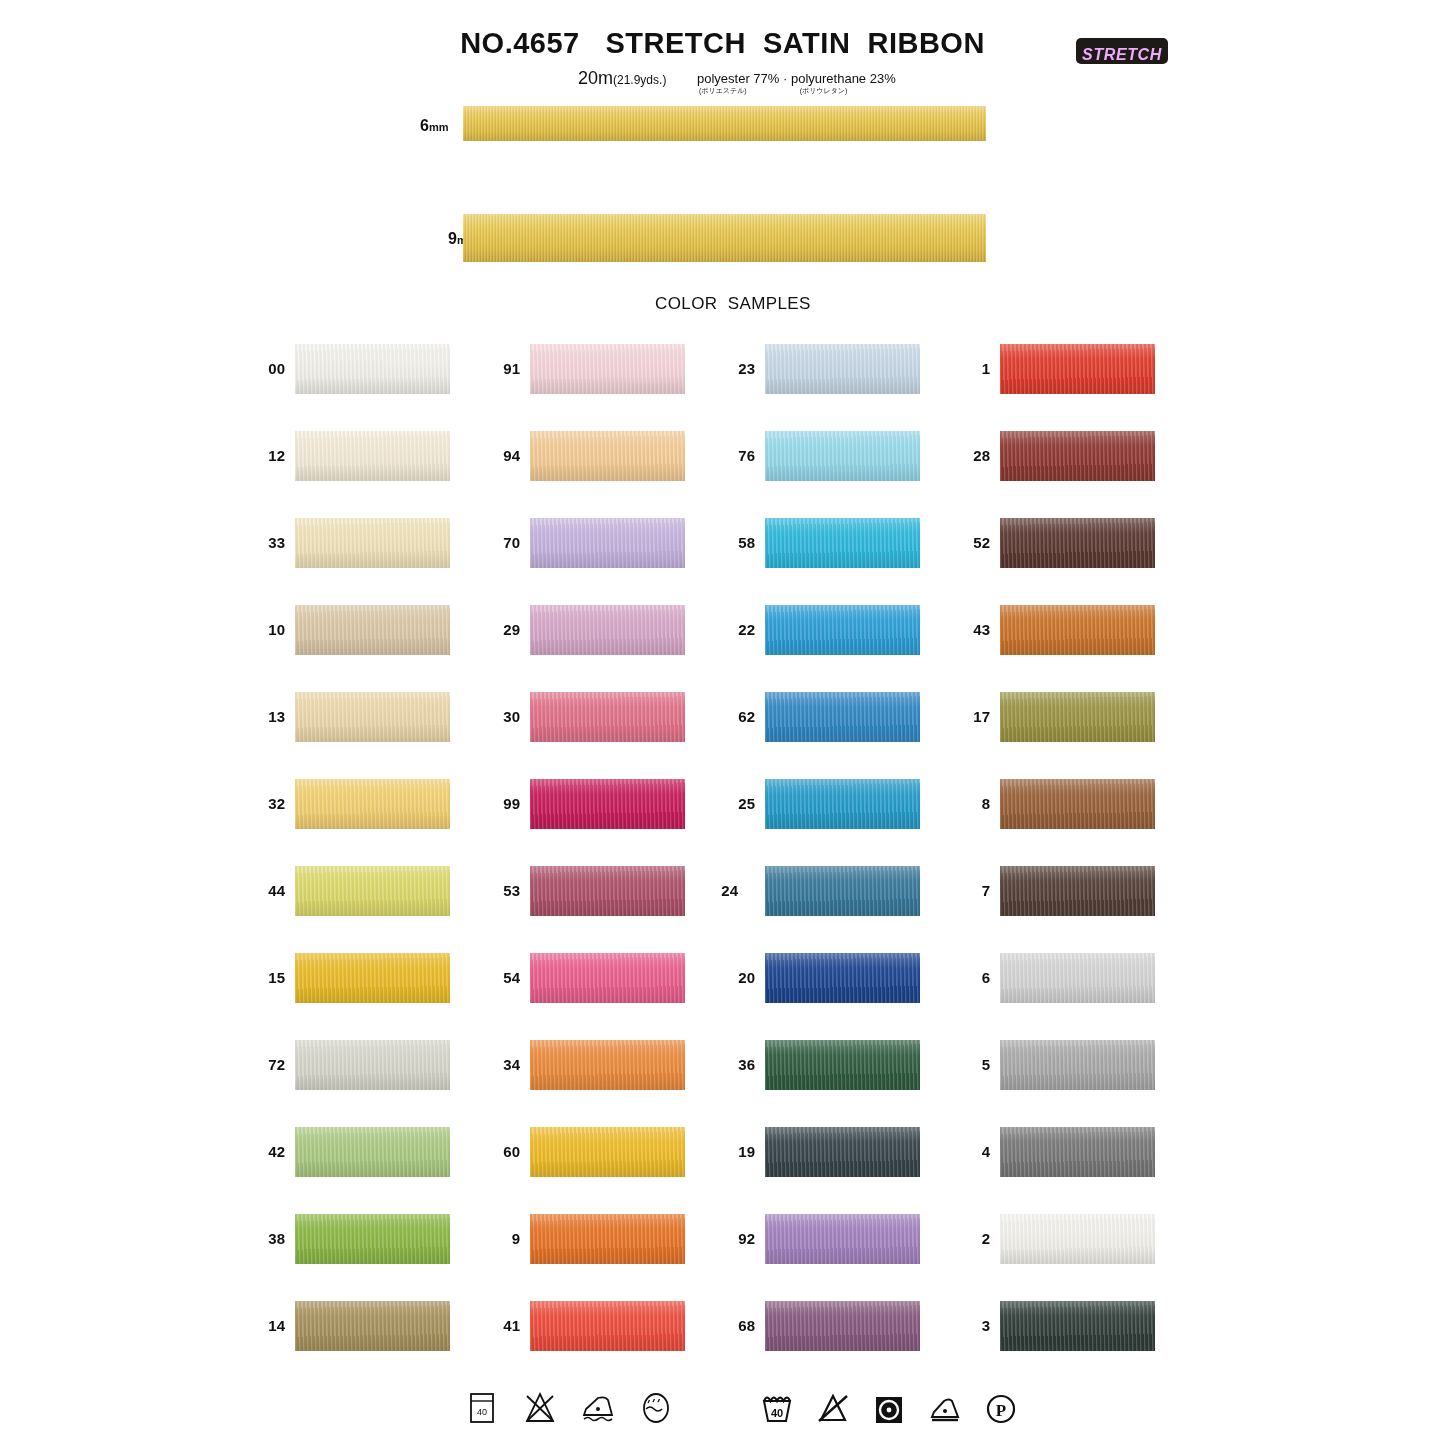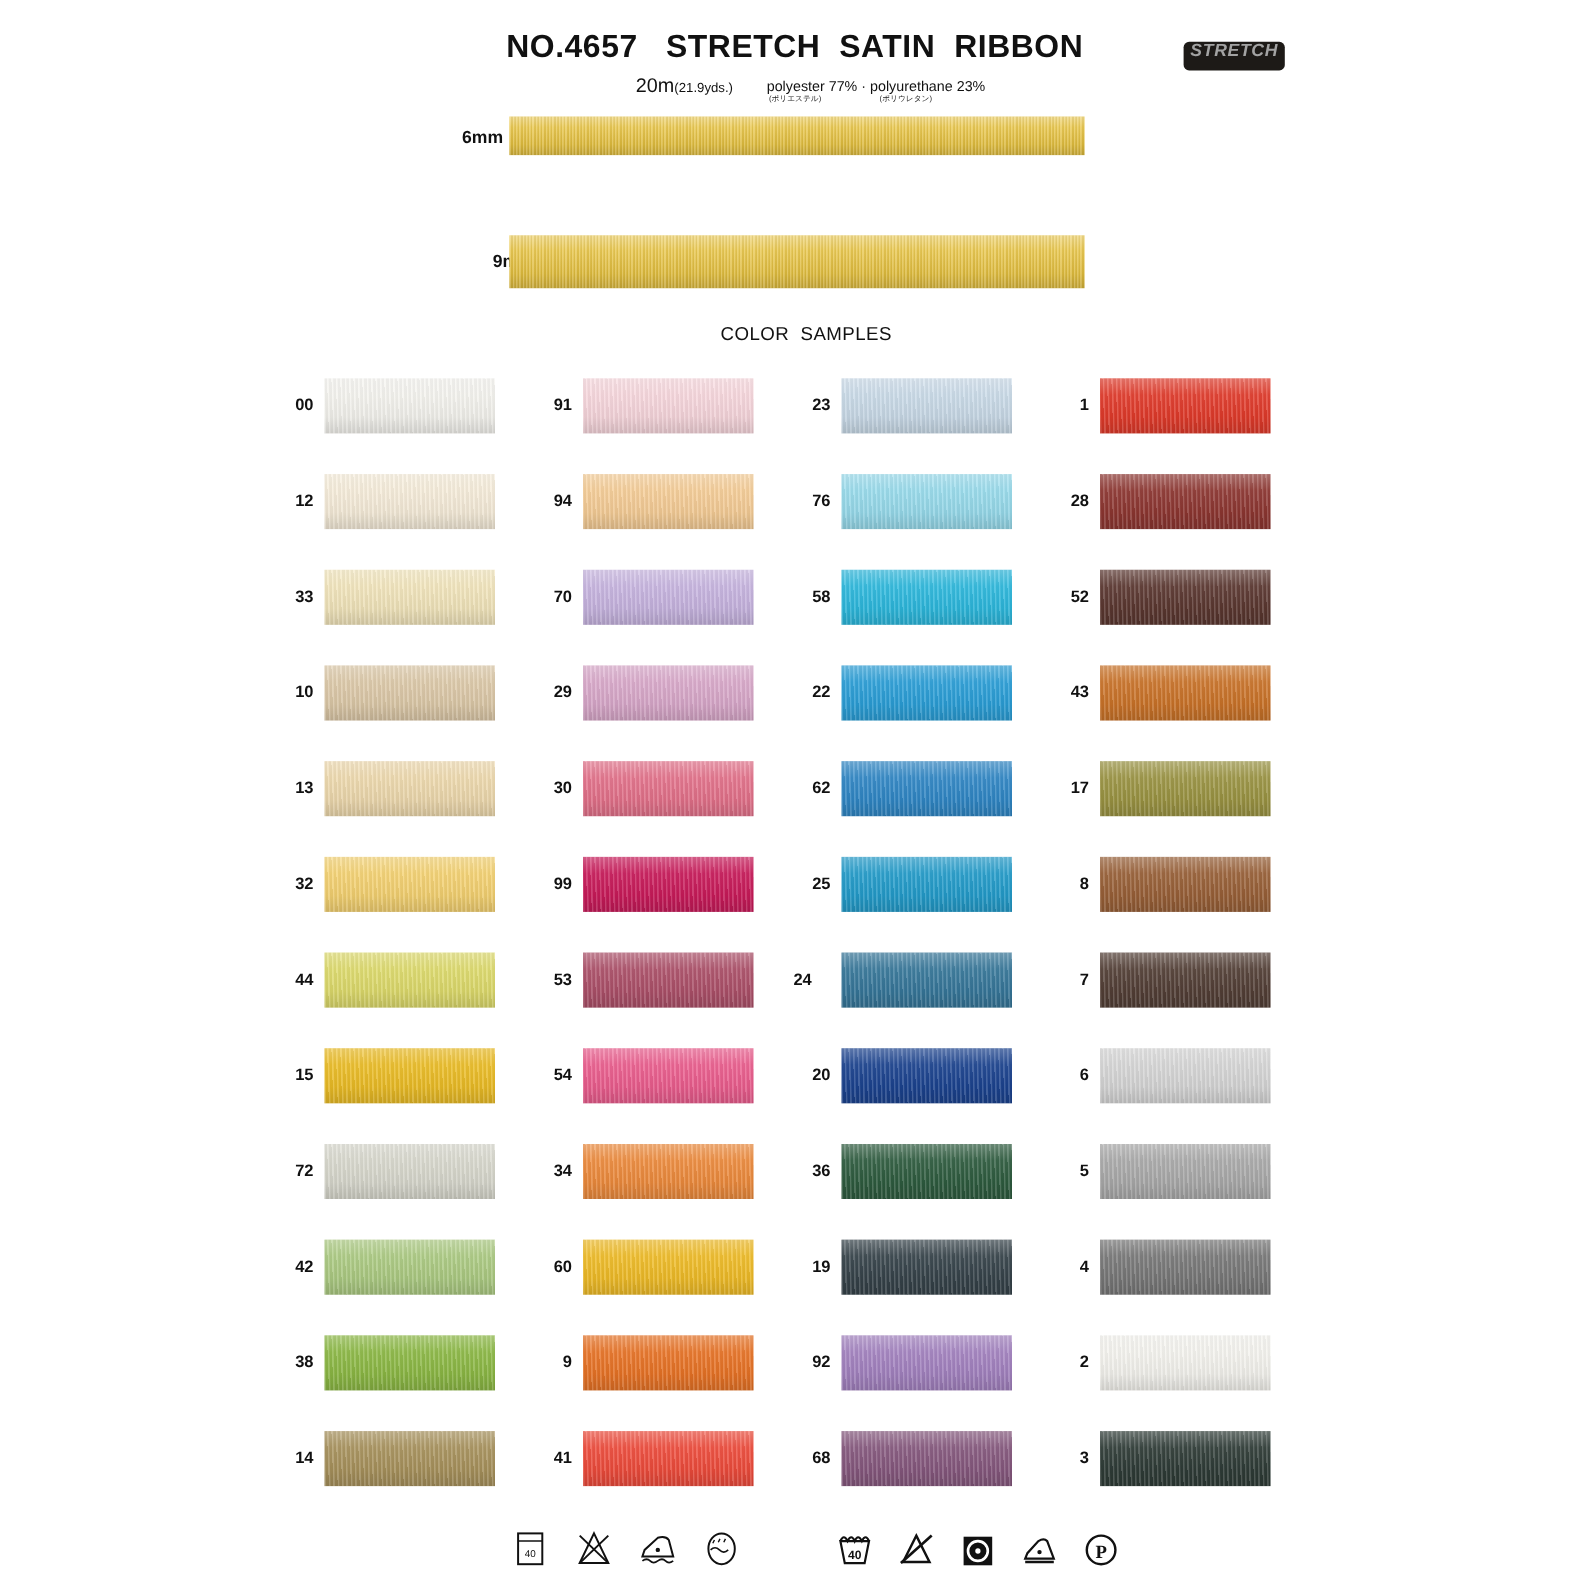--- a/index.html
+++ b/index.html
@@ -28,27 +28,27 @@
     white-space: pre;
   }
   #stretch-badge {
     position: absolute;
     left: 1076px;
     top: 38px;
     width: 92px;
     height: 26px;
     background: #1d1a17;
     border-radius: 5px;
-    color: #a3a3a3;
+    color: #f0abfc;
     font-size: 16px;
     font-weight: bold;
     font-style: italic;
     letter-spacing: 0.6px;
     display: flex;
-    align-items: flex-start;
+    align-items: flex-end;
     justify-content: center;
   }
   #spec-length {
     position: absolute;
     left: 578px;
     top: 68px;
     font-size: 18px;
     font-weight: normal;
     white-space: nowrap;
   }
@@ -73,21 +73,21 @@
   #spec-material .kana-b { margin-left: 53px; }
 
   
   .strip-row { position: absolute; }
   .strip-label {
     position: absolute;
     font-size: 16px;
     font-weight: bold;
     white-space: nowrap;
   }
-  .strip-label .mm { font-size: 16px; }
+  .strip-label .mm { font-size: 11px; }
   .strip {
     position: absolute;
     background: #e8c33f;
     background-image:
       repeating-linear-gradient(90deg, rgba(255,255,255,0.20) 0px, rgba(255,255,255,0.20) 1px, rgba(0,0,0,0.05) 2px, rgba(0,0,0,0.05) 3px),
       linear-gradient(180deg, rgba(255,255,255,0.38) 0%, rgba(255,255,255,0.10) 28%, rgba(0,0,0,0.05) 72%, rgba(0,0,0,0.16) 100%);
   }
 
   
   #color-samples-heading {

